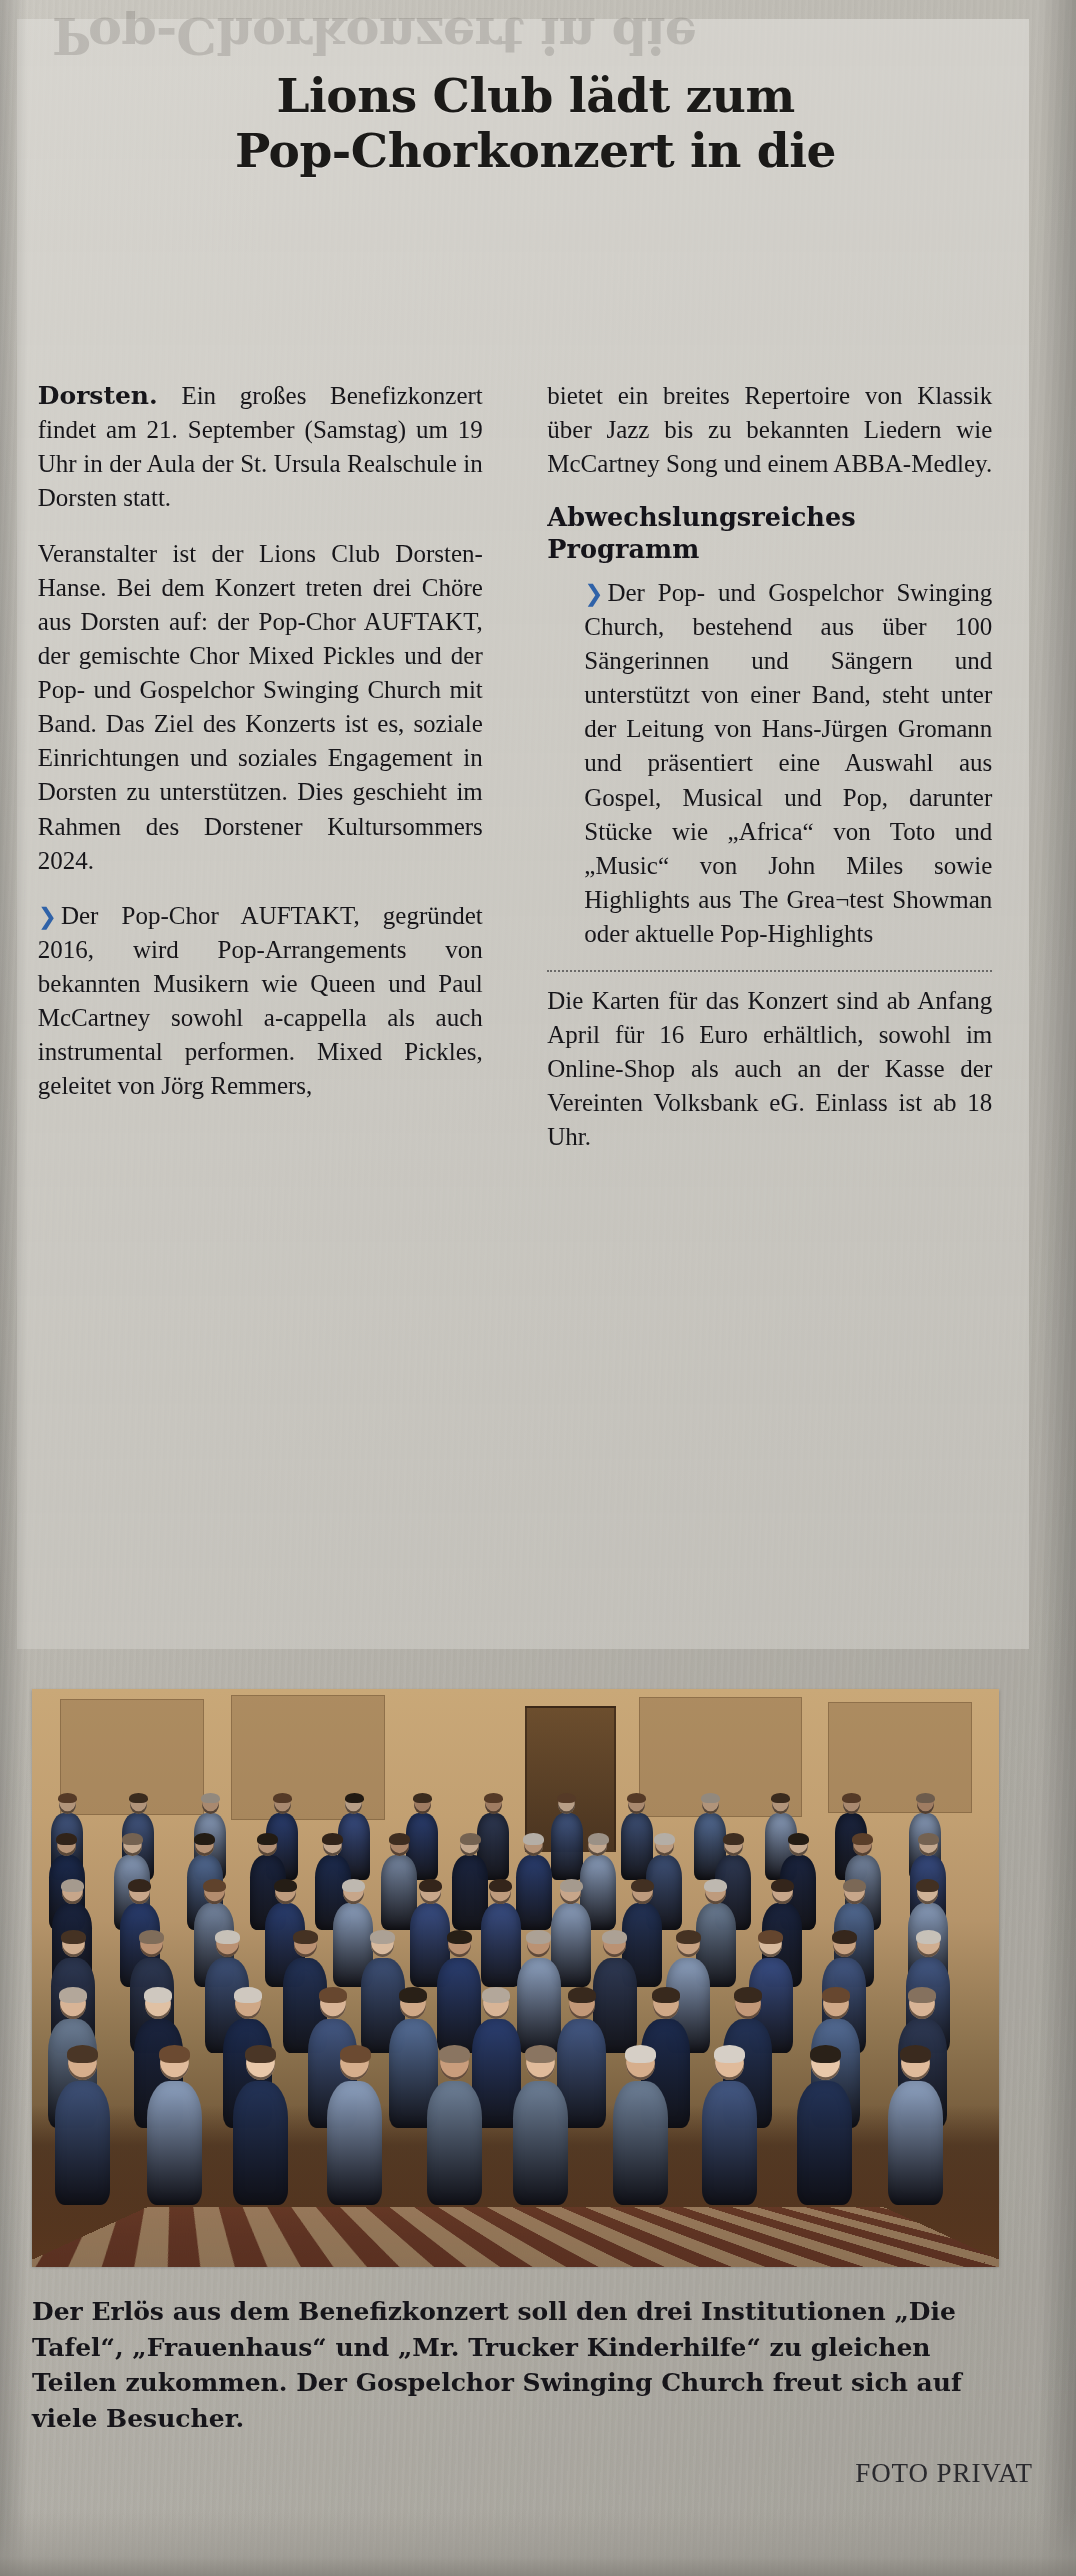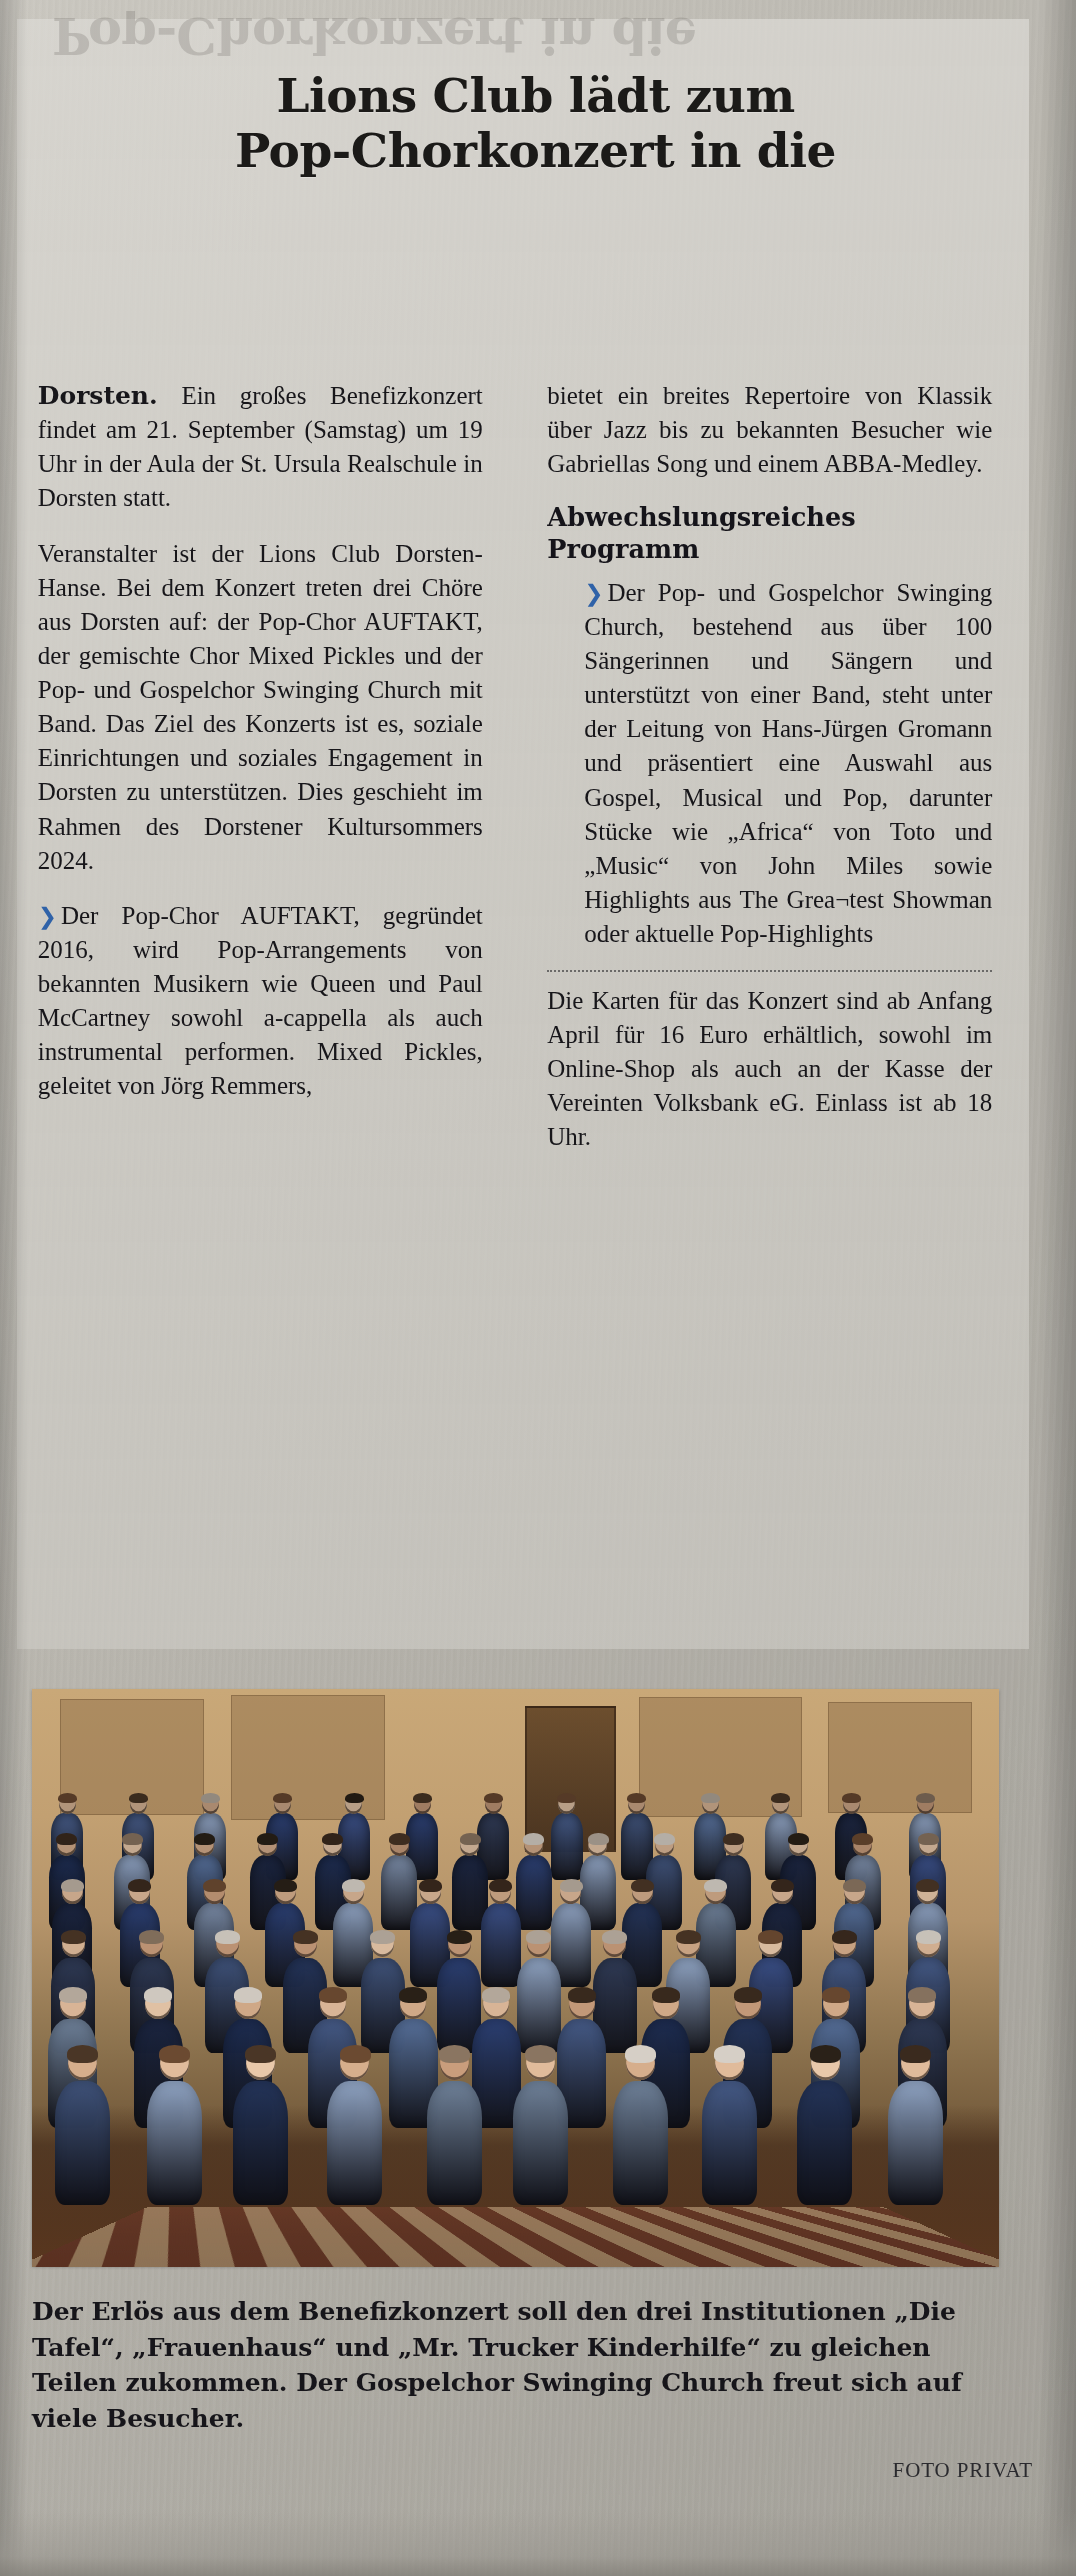--- a/index.html
+++ b/index.html
@@ -202,21 +202,21 @@
     font-size: 25px;
     line-height: 1.42;
     color: #16151a;
     text-align: left;
   }
   .credit {
     position: absolute;
     right: 44px;
     top: 2458px;
     font-family: "Liberation Serif", serif;
-    font-size: 21px;
+    font-size: 27px;
     letter-spacing: 0.9px;
     color: #2a2a2e;
   }
   
   .torn {
     position: absolute;
     left: 0;
     bottom: 0;
     width: 1077px;
     height: 66px;
@@ -250,21 +250,21 @@
   </div>
 
   <div class="columns">
     <div class="col left">
       <p class="body"><span class="lead-city">Dorsten.</span><span> Ein großes Benefizkonzert findet am 21. September (Samstag) um 19 Uhr in der Aula der St. Ursula Realschule in Dorsten statt.</span></p>
       <p class="body">Veranstalter ist der Lions Club Dorsten-Hanse. Bei dem Konzert treten drei Chöre aus Dorsten auf: der Pop-Chor AUFTAKT, der gemischte Chor Mixed Pickles und der Pop- und Gospelchor Swinging Church mit Band. Das Ziel des Konzerts ist es, soziale Einrichtungen und soziales Engagement in Dorsten zu unterstützen. Dies geschieht im Rahmen des Dorstener Kultursommers 2024.</p>
       <p class="body bullet-para"><span class="bullet">❯</span><span>Der Pop-Chor AUFTAKT, gegründet 2016, wird Pop-Arrangements von bekannten Musikern wie Queen und Paul McCartney sowohl a-cappella als auch instrumental performen. Mixed Pickles, geleitet von Jörg Remmers,</span></p>
     </div>
 
     <div class="col right">
-      <p class="body">bietet ein breites Repertoire von Klassik über Jazz bis zu bekannten Besucher wie Gabriellas Song und einem ABBA-Medley.</p>
+      <p class="body">bietet ein breites Repertoire von Klassik über Jazz bis zu bekannten Liedern wie McCartney Song und einem ABBA-Medley.</p>
       <div class="subhead">Abwechslungsreiches Programm</div>
       <p class="body tight bullet-para"><span class="bullet">❯</span><span>Der Pop- und Gospelchor Swinging Church, bestehend aus über 100 Sängerinnen und Sängern und unterstützt von einer Band, steht unter der Leitung von Hans-Jürgen Gromann und präsentiert eine Auswahl aus Gospel, Musical und Pop, darunter Stücke wie „Africa“ von Toto und „Music“ von John Miles sowie Highlights aus The Grea¬test Showman oder aktuelle Pop-Highlights</span></p>
       <div class="dotrule"></div>
       <p class="body">Die Karten für das Konzert sind ab Anfang April für 16 Euro erhältlich, sowohl im Online-Shop als auch an der Kasse der Vereinten Volksbank eG. Einlass ist ab 18 Uhr.</p>
     </div>
   </div>
 
   <div class="photo-wrap">
     <div class="photo">
       <div class="wallpanel" style="left:28.4px;  top:9.5px;  width:142px; height:114px;"></div>

